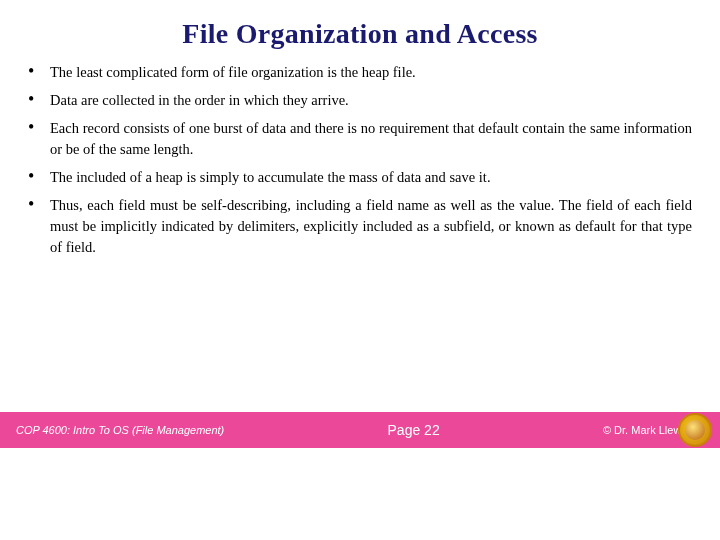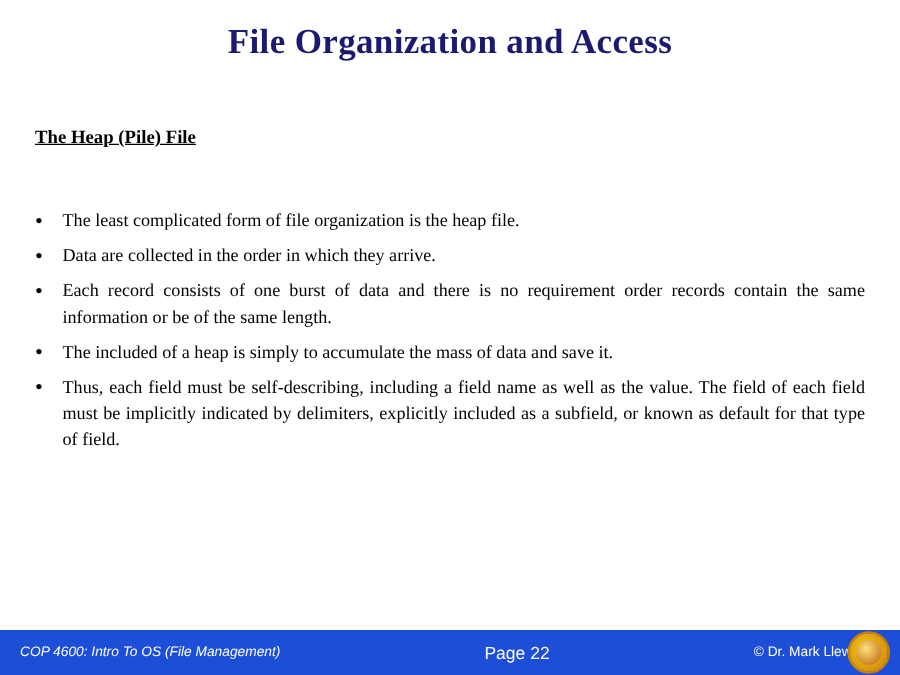--- a/index.html
+++ b/index.html
@@ -11,27 +11,26 @@
     body {
       width: 720px;
       height: 540px;
       background: #ffffff;
       font-family: 'Times New Roman', Times, serif;
       overflow: hidden;
     }
 
     .slide-container {
       width: 720px;
-      height: 540px;
+      height: 448px;
       background: #ffffff;
       display: flex;
       flex-direction: column;
       padding: 18px 28px 0 28px;
       position: relative;
-      gap: 40px;
     }
 
     .slide-title {
       text-align: center;
       font-size: 28px;
       font-weight: bold;
       color: #1a1a6e;
       margin-bottom: 12px;
       letter-spacing: 0.01em;
     }
@@ -71,21 +70,21 @@
     .bullet-text {
       flex: 1;
     }
 
     .footer {
       position: absolute;
       bottom: 0;
       left: 0;
       right: 0;
       height: 36px;
-      background: #1d4ed8;
+      background: #ec4899;
       display: flex;
       align-items: center;
       justify-content: space-between;
       padding: 0 16px;
     }
 
     .footer-left {
       color: #ffffff;
       font-size: 11px;
       font-style: italic;
@@ -126,37 +125,36 @@
       opacity: 0.85;
     }
   </style>
 </head>
 <body>
 
 <div class="slide-container">
 
   <h1 class="slide-title">File Organization and Access</h1>
 
-  <div class="section-heading">The Heap (Pile) File</div>
 
   <ul class="bullet-list">
 
     <li class="bullet-item">
       <span class="bullet-dot">•</span>
       <span class="bullet-text">The least complicated form of file organization is the heap file.</span>
     </li>
 
     <li class="bullet-item">
       <span class="bullet-dot">•</span>
       <span class="bullet-text">Data are collected in the order in which they arrive.</span>
     </li>
 
     <li class="bullet-item">
       <span class="bullet-dot">•</span>
-      <span class="bullet-text">Each record consists of one burst of data and there is no requirement order records contain the same information or be of the same length.</span>
+      <span class="bullet-text">Each record consists of one burst of data and there is no requirement that default contain the same information or be of the same length.</span>
     </li>
 
     <li class="bullet-item">
       <span class="bullet-dot">•</span>
       <span class="bullet-text">The included of a heap is simply to accumulate the mass of data and save it.</span>
     </li>
 
     <li class="bullet-item">
       <span class="bullet-dot">•</span>
       <span class="bullet-text">Thus, each field must be self-describing, including a field name as well as the value. The field of each field must be implicitly indicated by delimiters, explicitly included as a subfield, or known as default for that type of field.</span>

